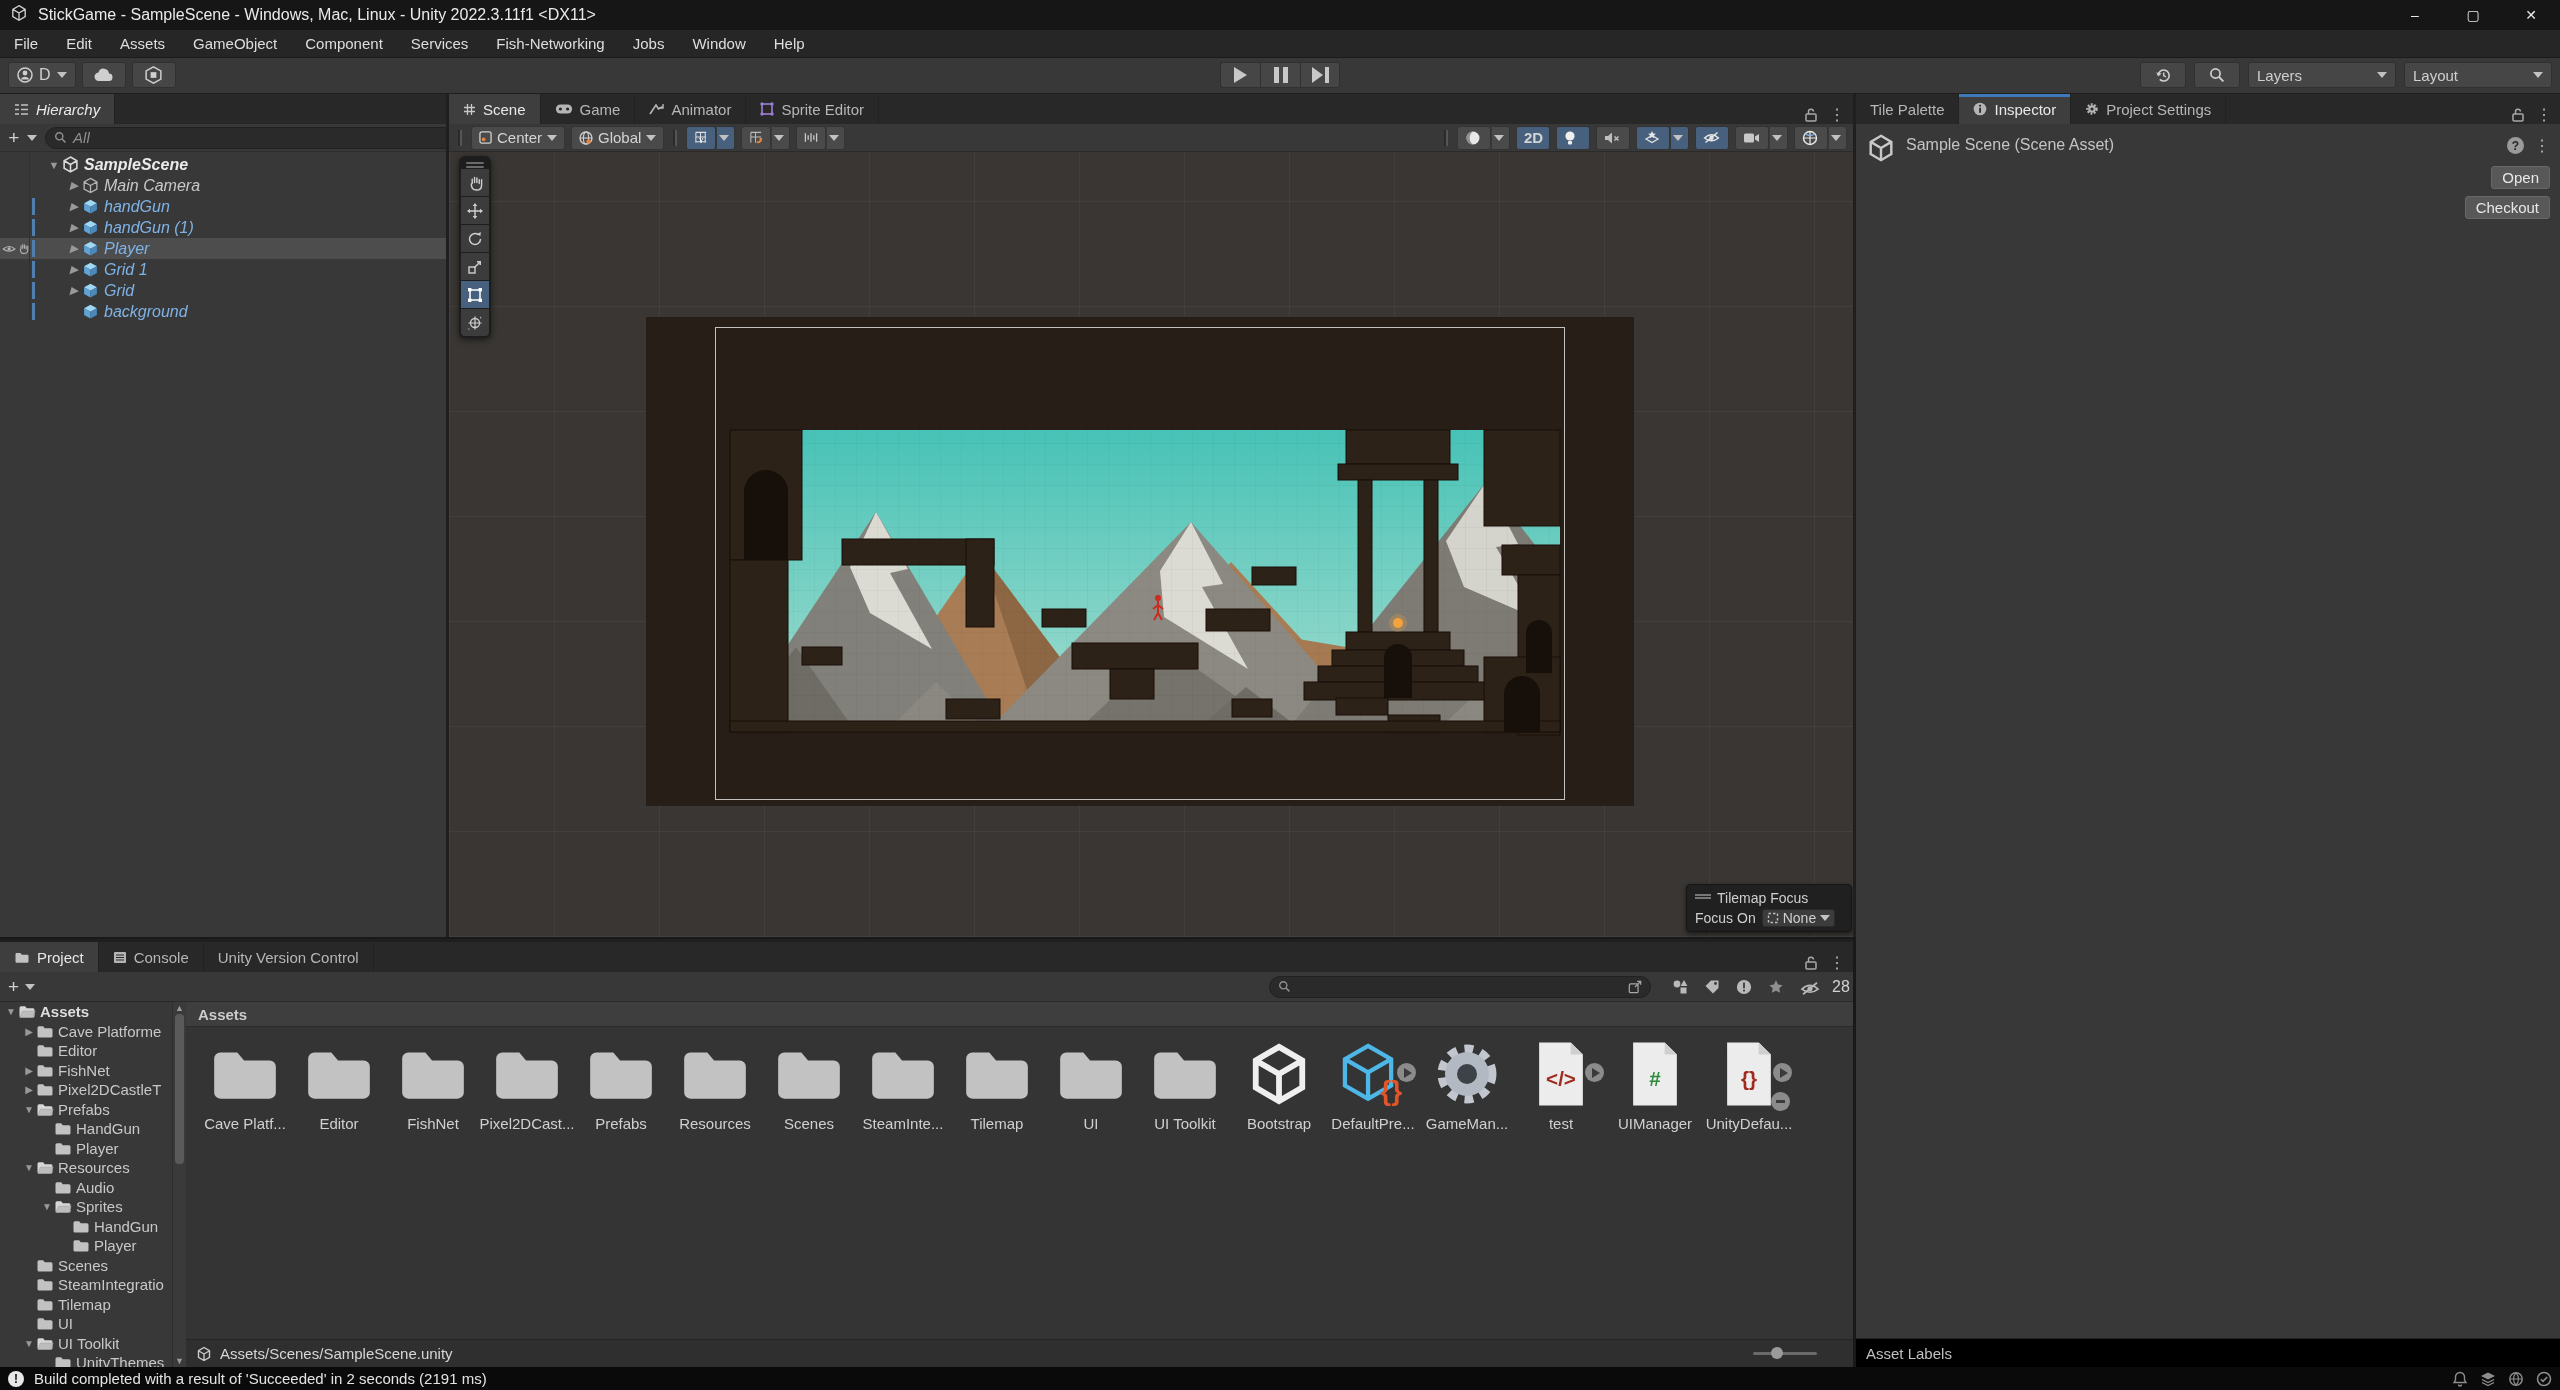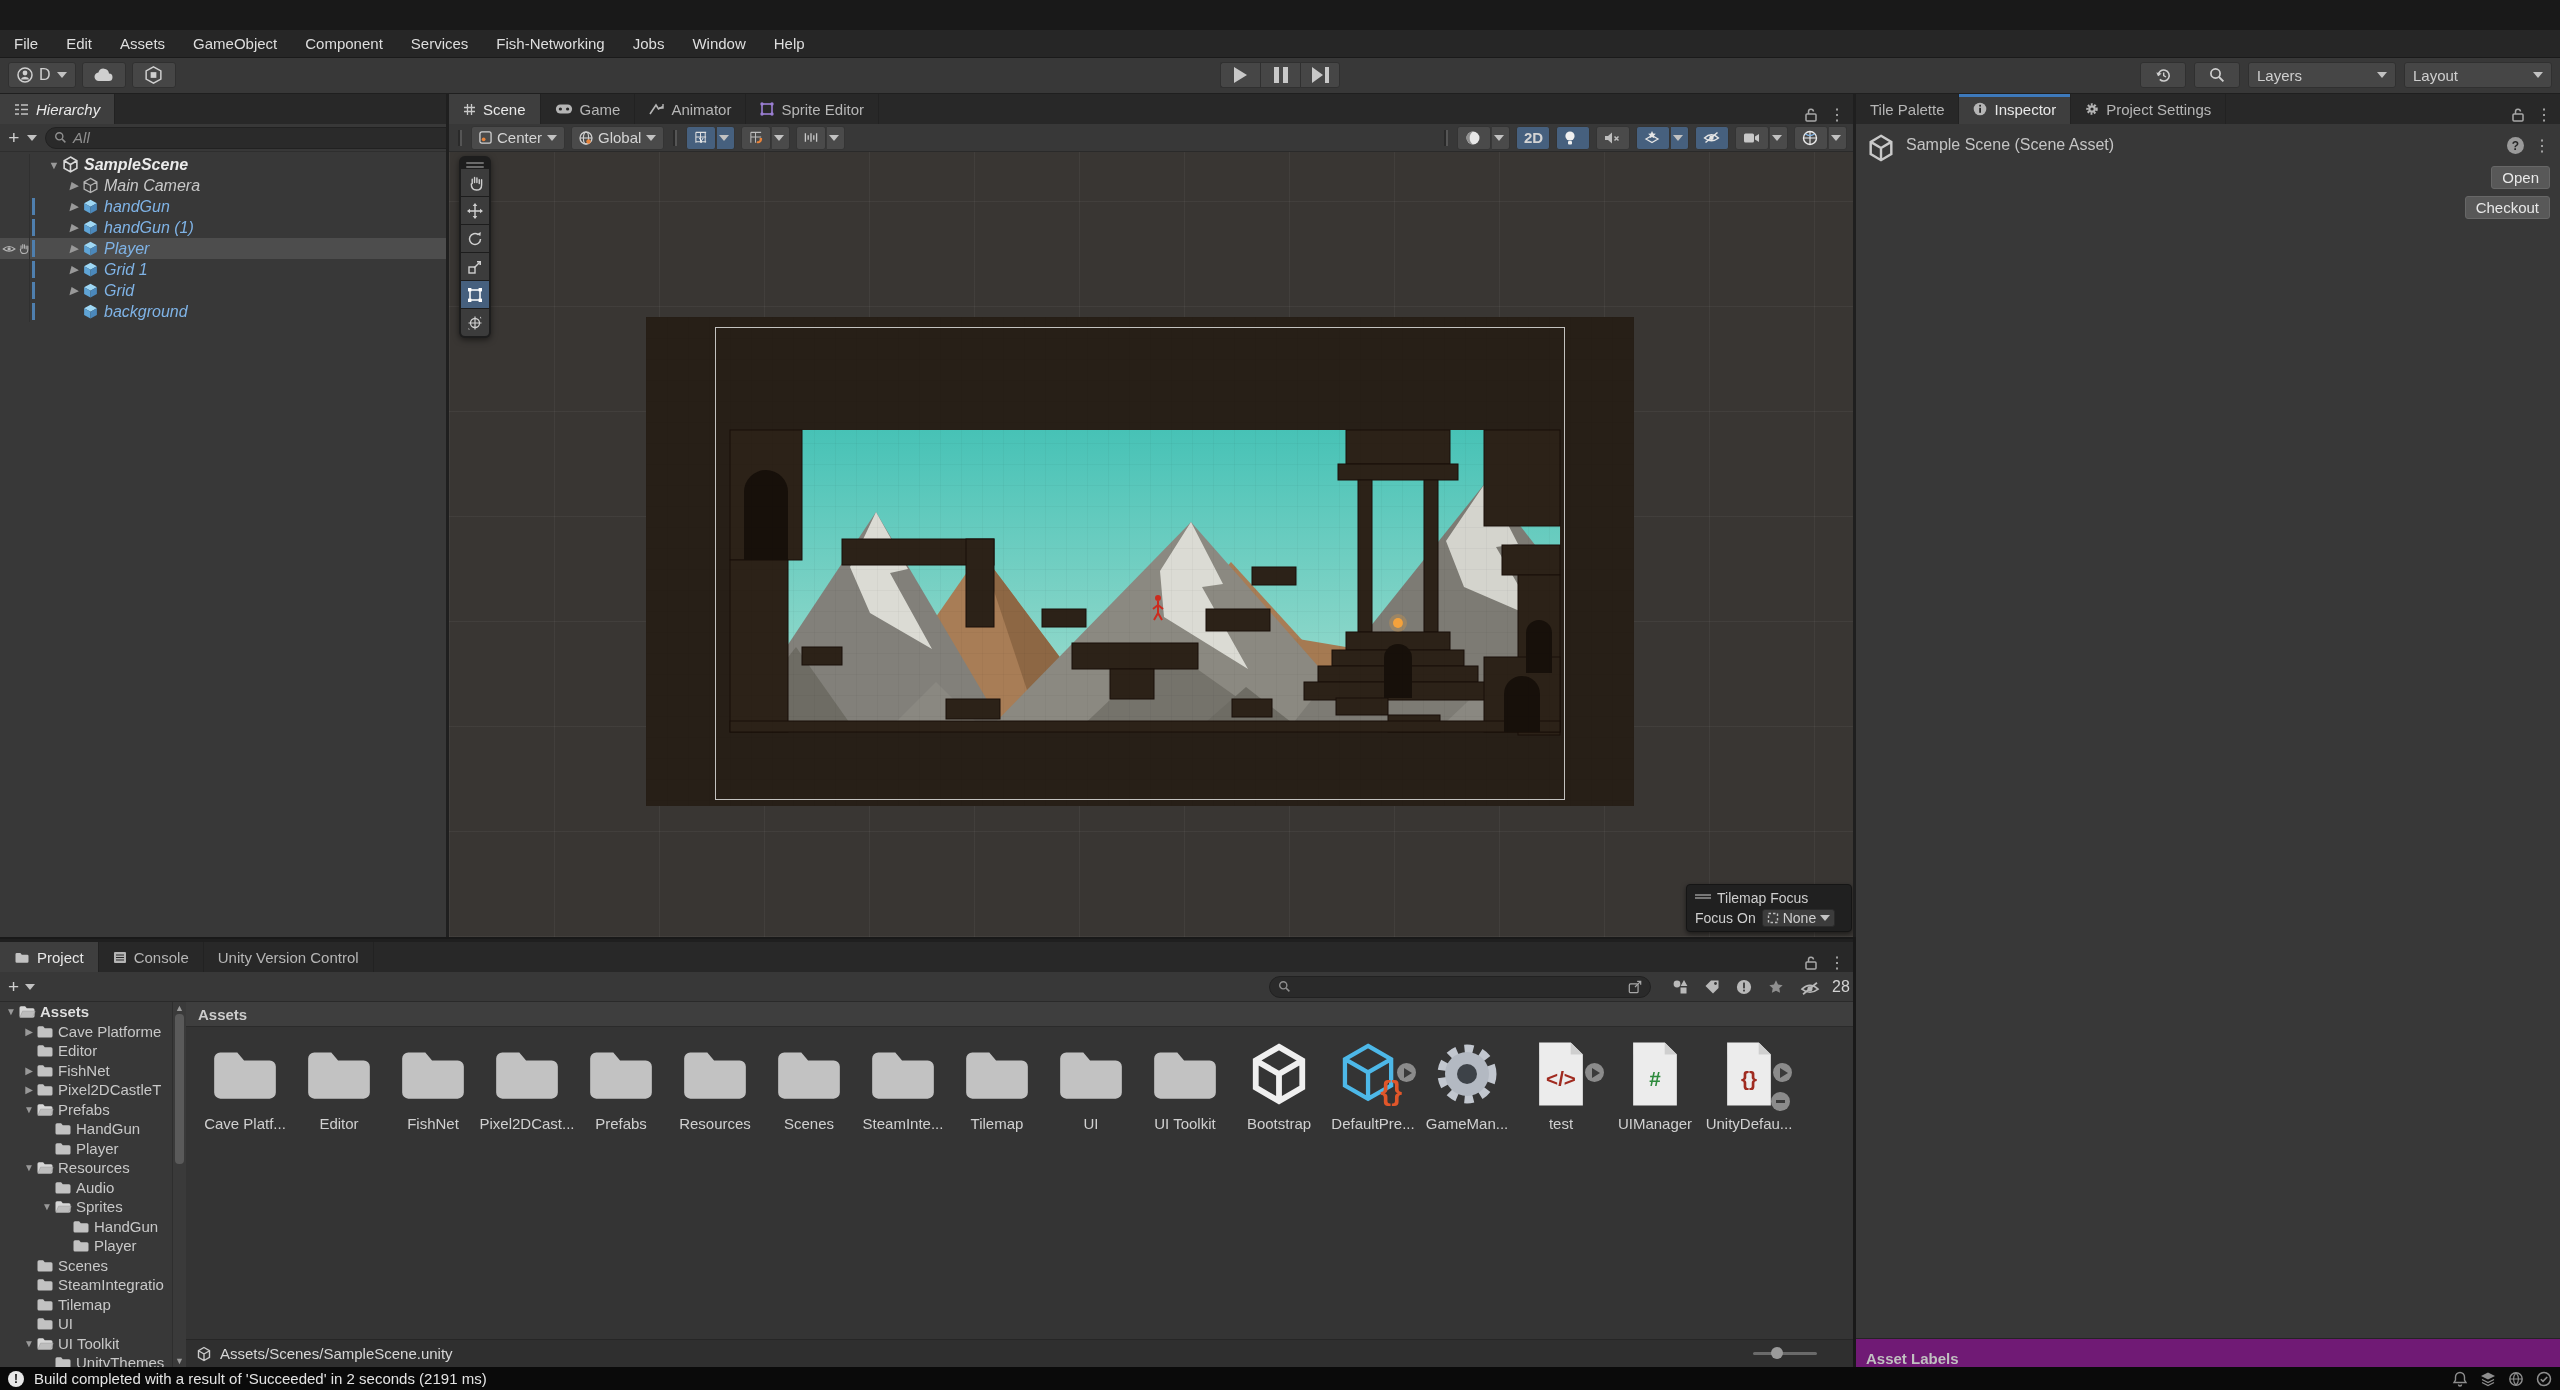--- a/index.html
+++ b/index.html
@@ -99,22 +99,22 @@
   #inspector { position:absolute; left:1856px; top:94px; width:704px; height:1273px; background:#383838; }
   #inspector .body { position:absolute; top:30px; left:0; right:0; bottom:29px; background:#383838; }
   .insp-head { display:flex; align-items:flex-start; gap:10px; padding:8px 10px 0 10px; }
   .insp-title { color:#c4c4c4; font-size:16px; padding-top:4px; }
   .insp-headtools { margin-left:auto; display:flex; gap:10px; align-items:center; padding-top:4px; }
   .helpcirc { width:17px; height:17px; border-radius:50%; background:#9a9a9a; color:#262626; font-weight:bold;
     font-size:12px; display:flex; align-items:center; justify-content:center; }
   .rowbtns { display:flex; flex-direction:column; align-items:flex-end; gap:7px; padding:2px 10px 0 0; }
   .ubtn { background:#585858; border:1px solid #676767; border-radius:3px; color:#e8e8e8; font-size:15px;
     padding:2px 10px; }
-  .assetlabels { position:absolute; left:0; bottom:0; width:100%; height:29px; background:#701a75;
-    border-top:1px solid #242424; display:flex; align-items:flex-end; padding:0 10px; color:#c0c0c0; font-size:15px;font-weight:bold; }
+  .assetlabels { position:absolute; left:0; bottom:0; width:100%; height:29px; background:#000000;
+    border-top:1px solid #242424; display:flex; align-items:center; padding:0 10px; color:#c0c0c0; font-size:15px; }
 
   
   #project { position:absolute; left:0; top:939px; width:1853px; height:428px; background:#383838;
     border-top:3px solid #1f1f1f; }
   #project .controls { position:absolute; left:0; top:30px; width:100%; height:30px; background:#383838;
     display:flex; align-items:center; padding:0 8px; border-bottom:1px solid #2a2a2a; }
   #ptree { position:absolute; left:0; top:60px; width:172px; bottom:0; background:#383838; overflow:hidden; }
   .trow2 { height:19.5px; display:flex; align-items:center; font-size:15px; color:#c8c8c8; white-space:nowrap; }
   .trow2 .exp { width:14px; flex:none; text-align:center; color:#999; font-size:10px; }
   .trow2 .lbl { margin-left:4px; overflow:hidden; text-overflow:clip; }
@@ -149,20 +149,33 @@
   #statusicons { margin-left:auto; display:flex; gap:12px; align-items:center; opacity:.85; }
 
   .icon16 { width:16px; height:16px; display:inline-block; }
   .vdiv { position:absolute; top:94px; width:3px; height:843px; background:#1f1f1f; }
 </style>
 </head>
 <body>
 
 <div id="root">
 
+  <div class="titlebar">
+    <span class="appicon">
+      <svg width="18" height="18" viewBox="0 0 32 32">
+          <path d="M16 3 L27 9.5 V22.5 L16 29 L5 22.5 V9.5 Z M16 29 V16 M16 16 L27 9.5 M16 16 L5 9.5" fill="none" stroke="#cfcfcf" stroke-width="2.4"></path>
+        </svg>
+    </span>
+    <span>StickGame - SampleScene - Windows, Mac, Linux - Unity 2022.3.11f1 &lt;DX11&gt;</span>
+    <div class="wincontrols">
+      <div class="winbtn">–</div>
+      <div class="winbtn">▢</div>
+      <div class="winbtn">✕</div>
+    </div>
+  </div>
 
   <div class="menubar" id="menubar">
       <div class="menuitem">File</div>
       <div class="menuitem">Edit</div>
       <div class="menuitem">Assets</div>
       <div class="menuitem">GameObject</div>
       <div class="menuitem">Component</div>
       <div class="menuitem">Services</div>
       <div class="menuitem">Fish-Networking</div>
       <div class="menuitem">Jobs</div>

